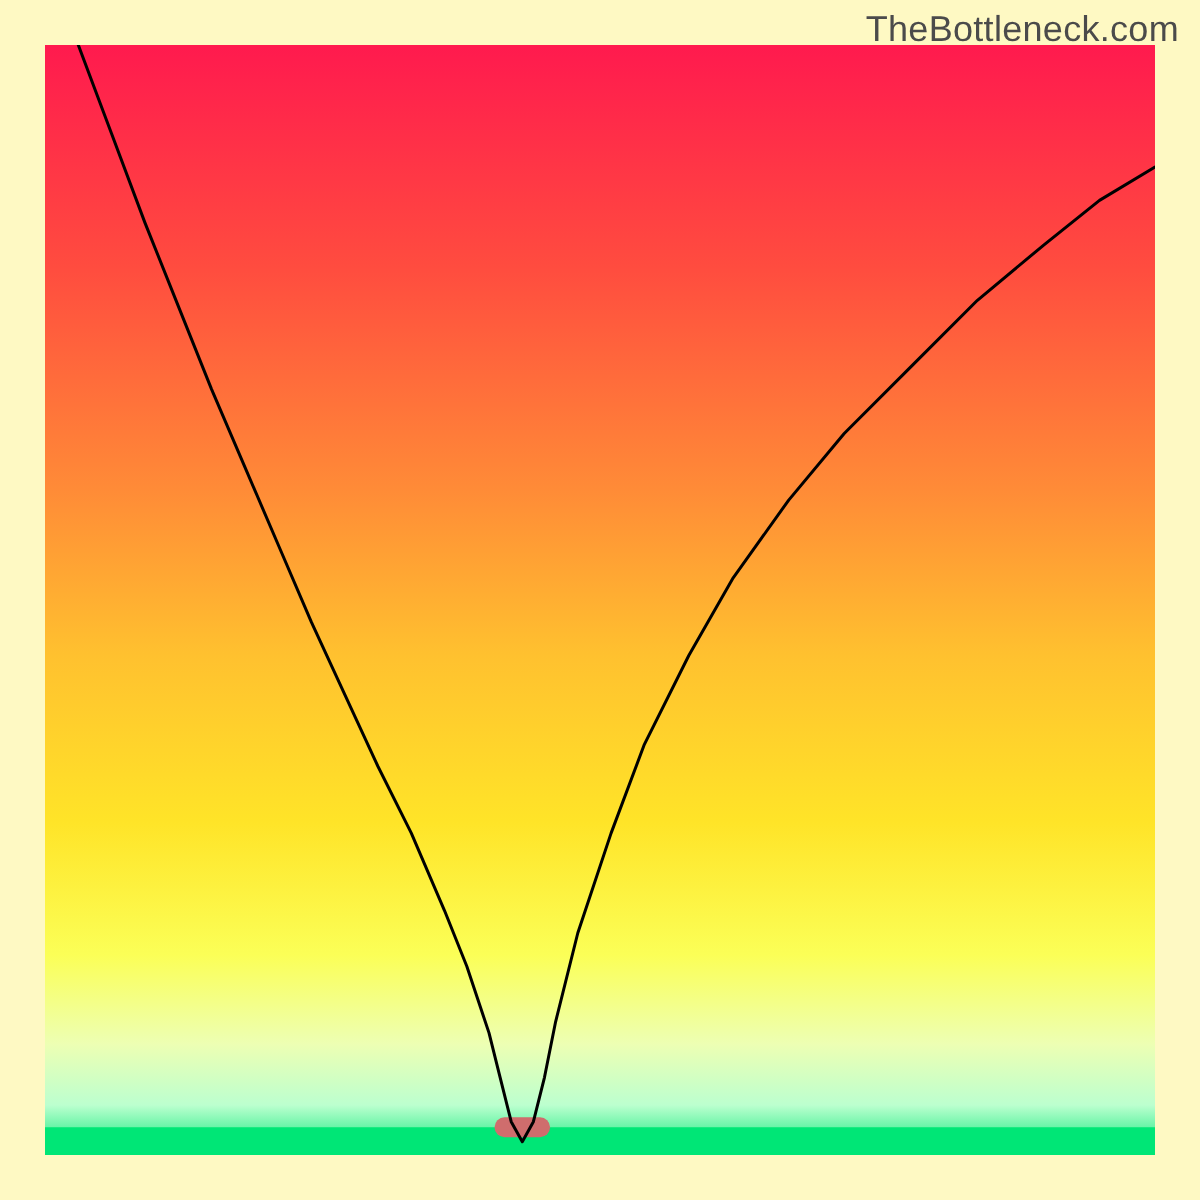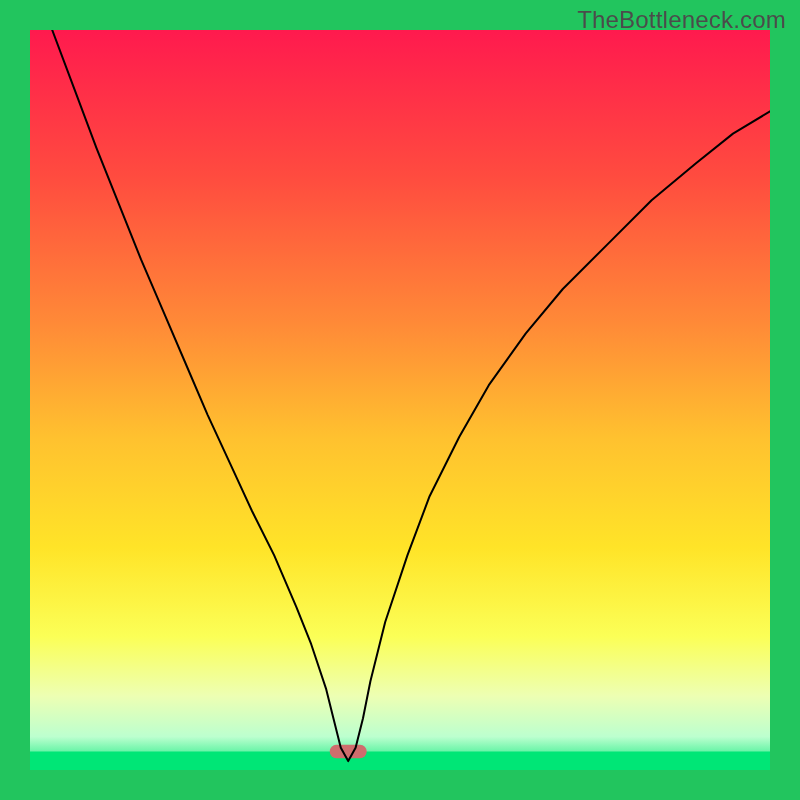--- a/index.html
+++ b/index.html
@@ -8,21 +8,21 @@
     width: 800px;
     height: 800px;
     overflow: hidden;
     background: #000;
     font-family: Arial, Helvetica, sans-serif;
   }
   .frame {
     position: relative;
     width: 800px;
     height: 800px;
-    background: #22c55e;
+    background: #fef9c3;
   }
   .plot {
     position: absolute;
     box-sizing: border-box;
   }
   .watermark {
     position: absolute;
     top: 6px;
     right: 14px;
     color: #4b4b4b;

